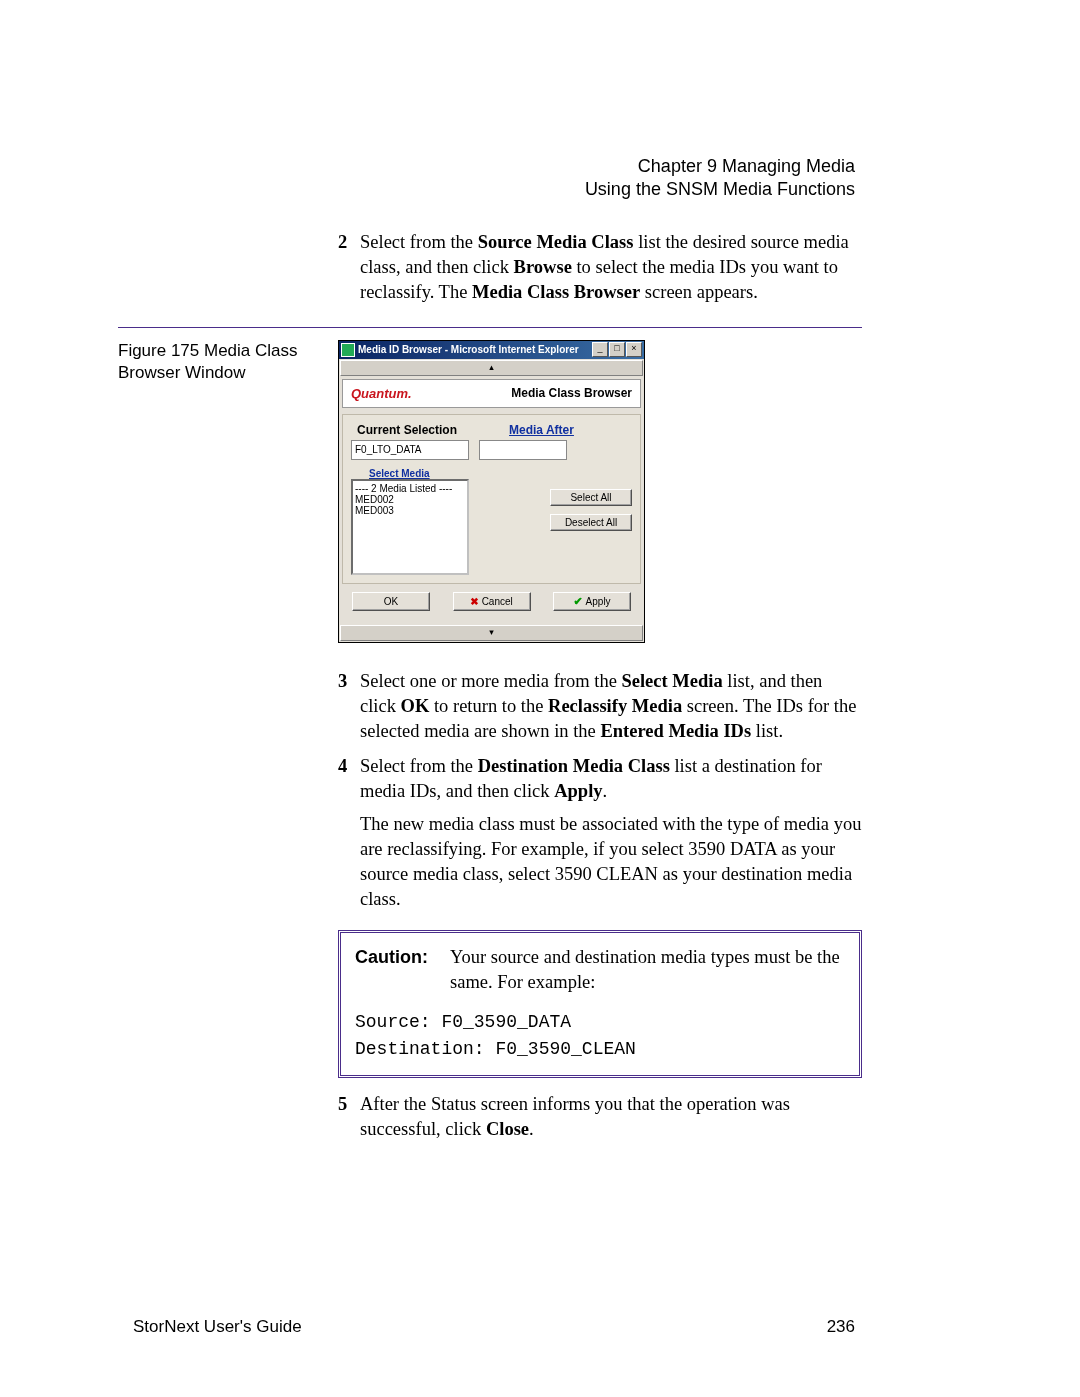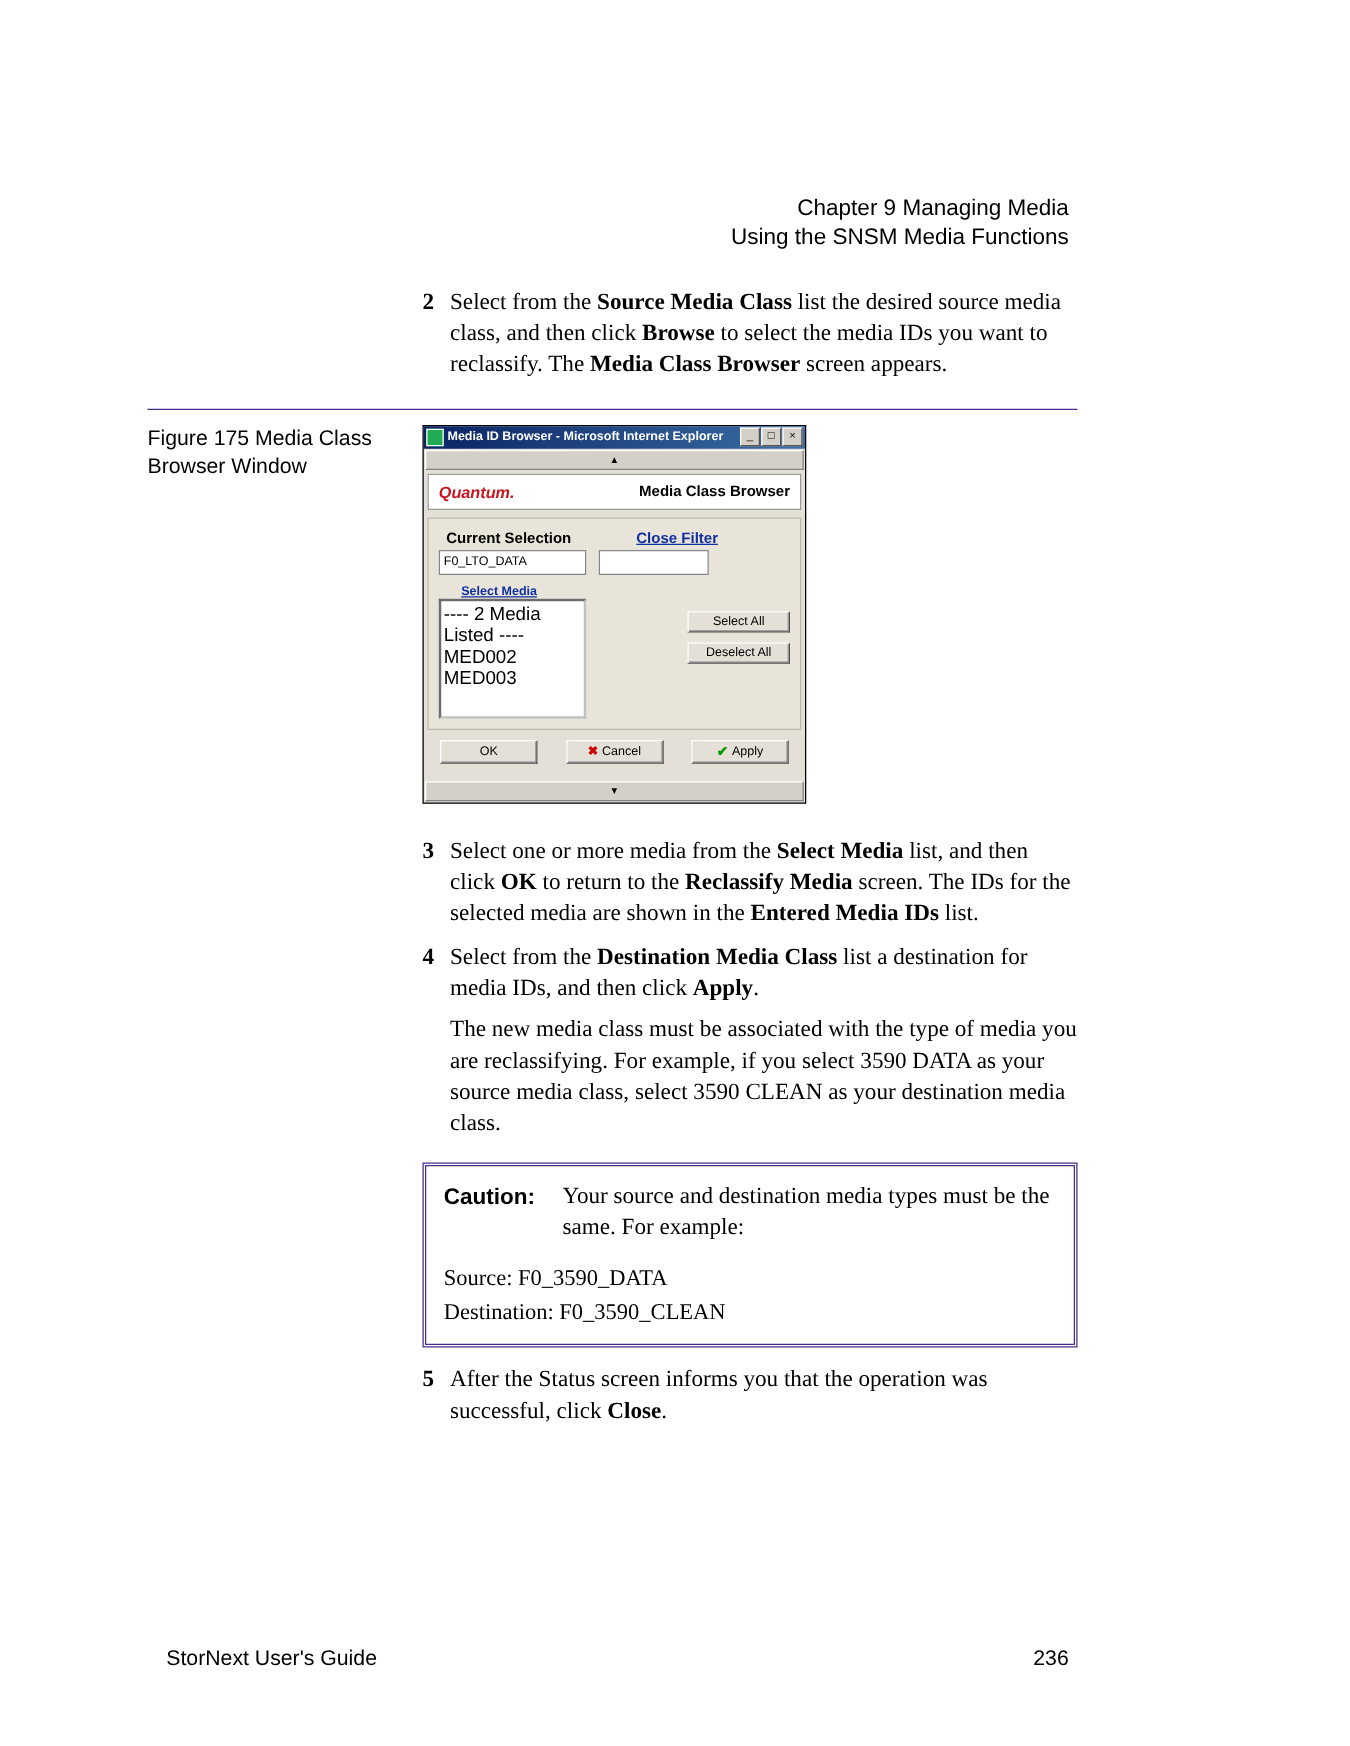--- a/index.html
+++ b/index.html
@@ -113,21 +113,21 @@
   }
   .lbl-row { display:flex; gap:30px; font-size:12px; font-weight:bold; }
   .lbl-blue-u { color:#1030a0; text-decoration:underline; font-weight:bold; cursor:pointer; }
   .lbl-blk { color:#000; }
   .field-row { display:flex; gap:10px; margin-top:3px; }
   .txt-input {
     height:16px; border:1px solid #888; background:#fff; font-size:10px; padding:1px 3px;
   }
   .select-media-lbl { color:#1030a0; font-size:10px; font-weight:bold; text-decoration:underline; margin-top:8px; margin-left:18px; }
   .listbox {
-    width:110px; height:88px; background:#fff; border:2px inset #c0c0c0; font-size:15px; padding:2px;
+    width:110px; height:88px; background:#fff; border:2px inset #c0c0c0; font-size:10px; padding:2px;
     overflow:hidden;
   }
   .dlg-btns-right { display:flex; flex-direction:column; gap:8px; margin-left:auto; padding-top:10px;}
   .win-button {
     border:1px solid #fff; border-right-color:#505050; border-bottom-color:#505050;
     background:#e4e0d8; font-size:10px; padding:2px 0; width:80px; text-align:center; cursor:pointer;
     box-shadow: inset -1px -1px 0 #a0a0a0;
   }
   .bottom-btn-row {
     display:flex; justify-content:space-between; padding:8px 10px 10px 10px;
@@ -148,21 +148,21 @@
   .caution-head-row {
     display:flex;
     font-family: "Palatino Linotype", Palatino, serif;
     font-size:18.5px; line-height:1.35;
   }
   .caution-head {
     font-family: Arial, sans-serif; font-weight:bold; font-size:18px;
     width:95px; flex:0 0 95px;
   }
   .caution-lines {
-    font-family: Liberation Serif, serif; font-size:18px; margin-top:14px; line-height:1.5;
+    font-family: Liberation Mono, monospace; font-size:18px; margin-top:14px; line-height:1.5;
   }
   .footer {
     position:absolute; bottom:60px; left:133px; right:225px;
     display:flex; justify-content:space-between;
     font-size:17px;
   }
   b { font-weight:bold; }
 </style>
 </head>
 <body>
@@ -203,21 +203,21 @@
         </div>
         <div class="scroll-arrow">▴</div>
         <div class="dlg-body">
           <div class="brand-row">
             <span class="quantum">Quantum.</span>
             <span class="brand-title">Media Class Browser</span>
           </div>
           <div class="panel">
             <div class="lbl-row">
               <span class="lbl-blk" style="margin-left:6px;">Current Selection</span>
-              <span class="lbl-blue-u" style="margin-left:22px;">Close Filter</span>
+              <span class="lbl-blue-u" style="margin-left:22px;">Media After</span>
             </div>
             <div class="field-row">
               <input class="txt-input" style="width: 110px;" value="F0_LTO_DATA">
               <input class="txt-input" style="width: 80px;" value="">
             </div>
             <div class="select-media-lbl">Select Media</div>
             <div class="list-row-flex">
               <div class="listbox">
                 <div>---- 2 Media Listed ----</div>
                 <div>MED002</div>

